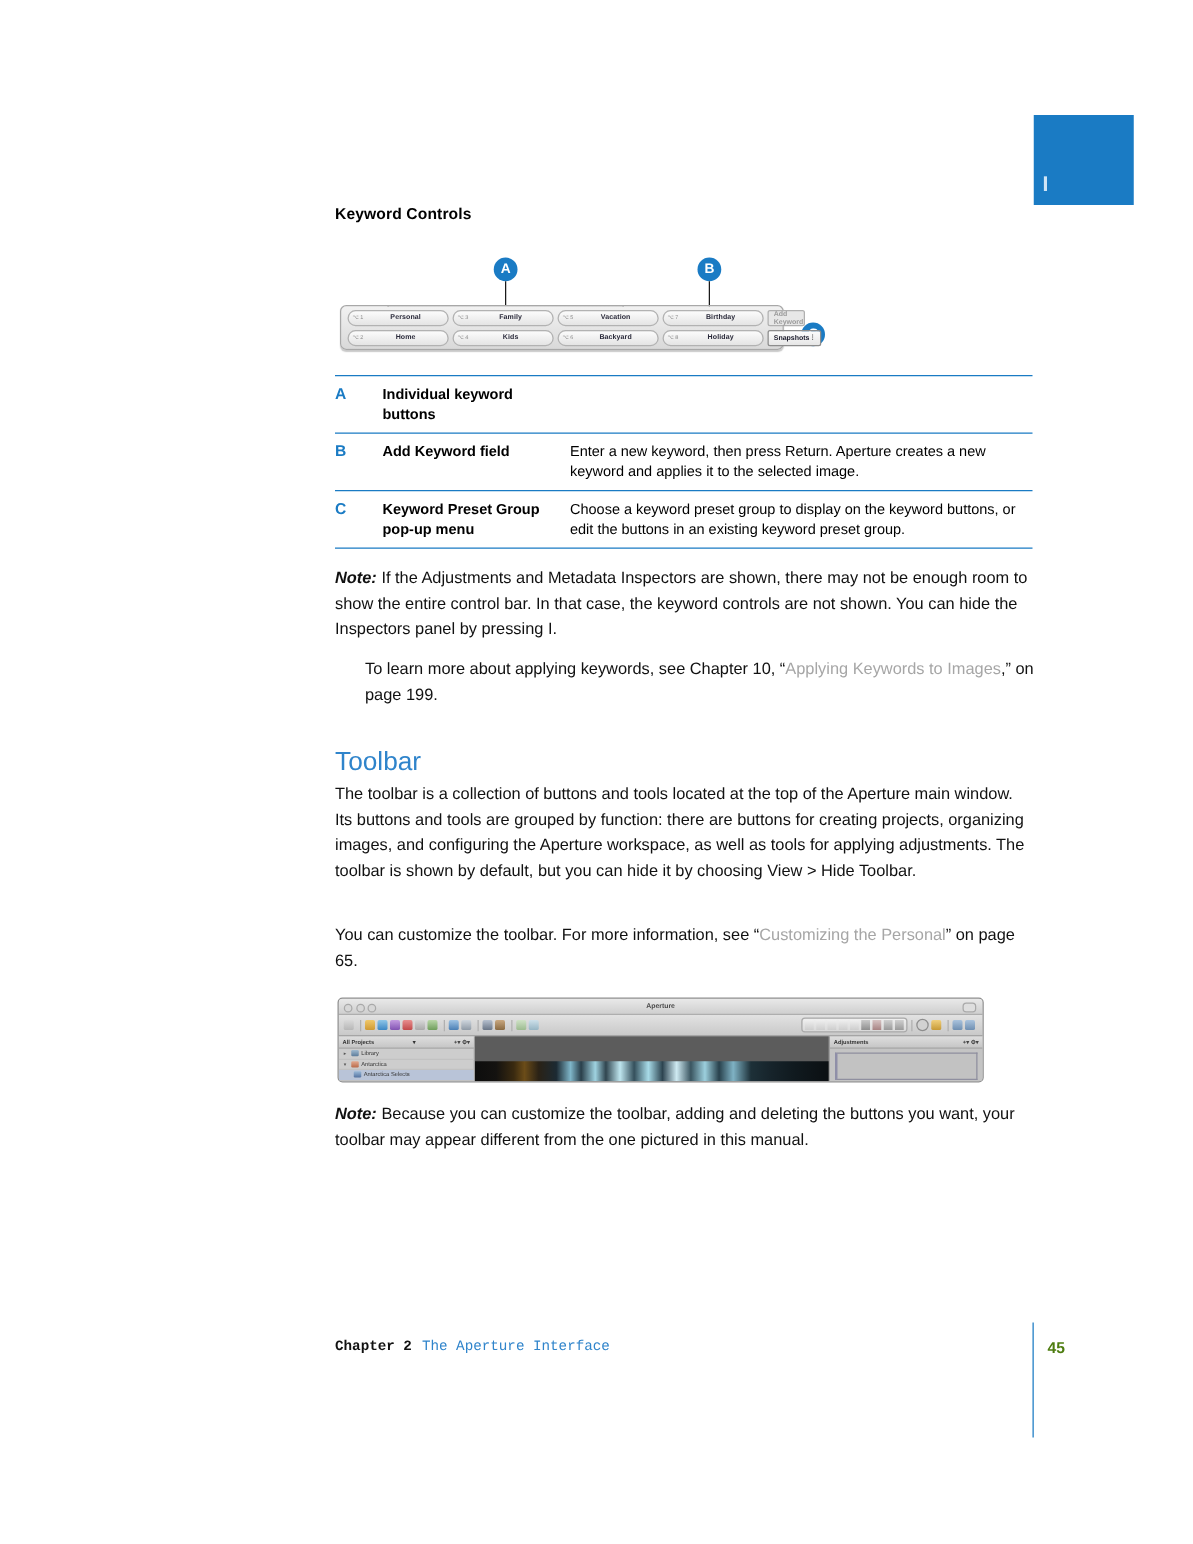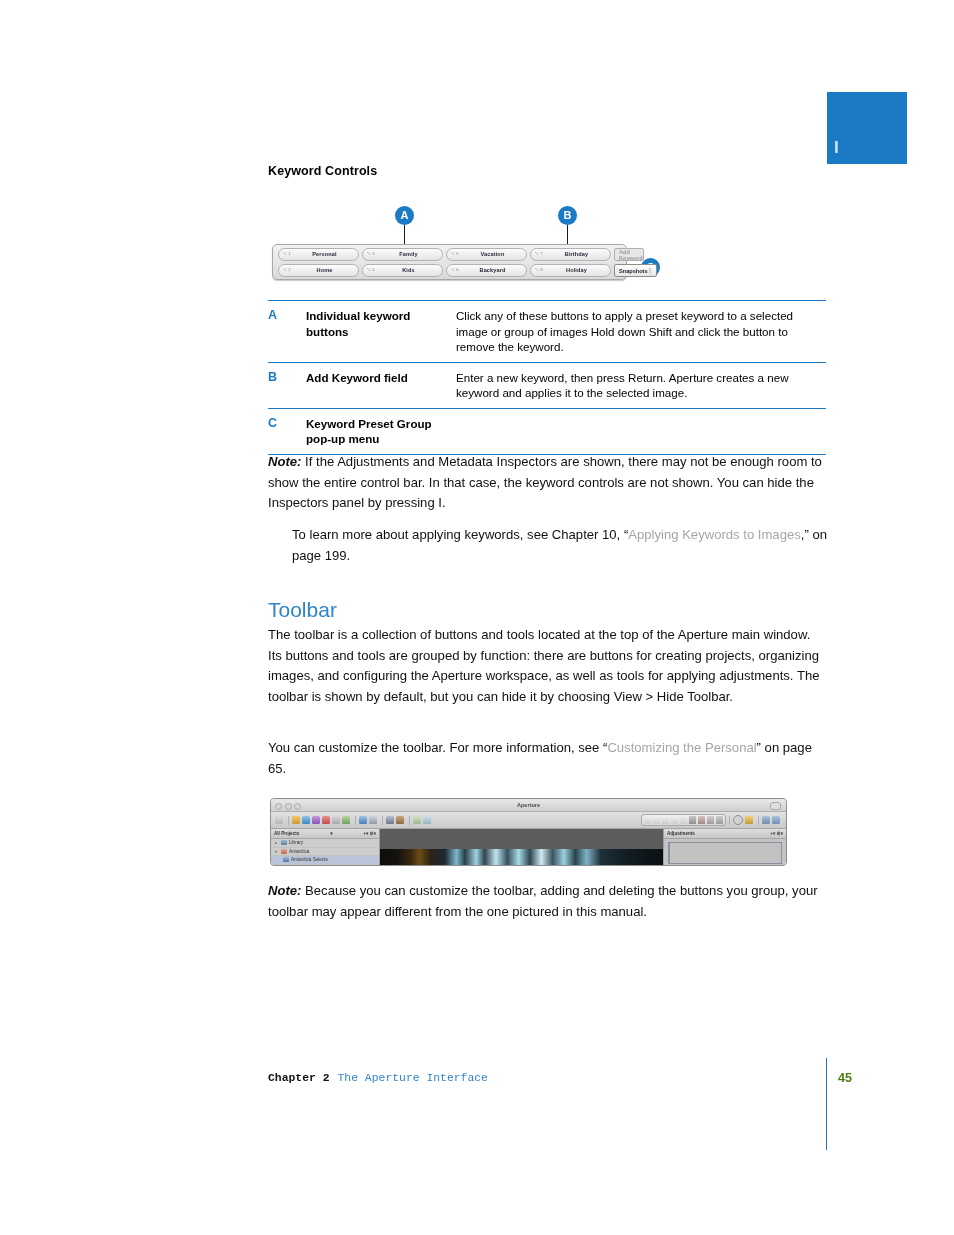--- a/index.html
+++ b/index.html
@@ -277,34 +277,34 @@
     </div>
   </div>
 </div>
 
 <div class="tbl">
   <div class="rule"></div>
 
   <div class="trow">
     <div class="tkey">A</div>
     <div class="tterm">Individual keyword buttons</div>
-    <div class="tdesc">Click any of these buttons to apply a preset keyword to a selected image or group of images Hold down Shift and click the button to remove the keyword.</div>
   </div>
   <div class="rule thin"></div>
 
   <div class="trow">
     <div class="tkey">B</div>
     <div class="tterm">Add Keyword field</div>
     <div class="tdesc">Enter a new keyword, then press Return. Aperture creates a new keyword and applies it to the selected image.</div>
   </div>
   <div class="rule thin"></div>
 
   <div class="trow">
     <div class="tkey">C</div>
     <div class="tterm">Keyword Preset Group pop-up menu</div>
+    <div class="tdesc">Choose a keyword preset group to display on the keyword buttons, or edit the buttons in an existing keyword preset group.</div>
   </div>
   <div class="rule thin"></div>
 </div>
 
 <div class="p" style="top:452px;">
   <i>Note:</i>
   <span>If the Adjustments and Metadata Inspectors are shown, there may not be enough room to show the entire control bar. In that case, the keyword controls are not shown. You can hide the Inspectors panel by pressing I.</span>
 </div>
 
 <div class="p" style="top:525px;margin-left:24px;">
@@ -406,20 +406,20 @@
         <span>Adjustments</span>
         <span class="minibtn">+▾ ⚙▾</span>
       </div>
       <div class="pane"></div>
     </div>
   </div>
 </div>
 
 <div class="p" style="top:881px;">
   <i>Note:</i>
-  <span>Because you can customize the toolbar, adding and deleting the buttons you group, your toolbar may appear different from the one pictured in this manual.</span>
+  <span>Because you can customize the toolbar, adding and deleting the buttons you want, your toolbar may appear different from the one pictured in this manual.</span>
 </div>
 
 <div class="footrule"></div>
 <div class="footer">
   <span class="ch">Chapter 2</span><span class="chname">The Aperture Interface</span>
 </div>
 <div class="pagenum">45</div>
 
 </body></html>

